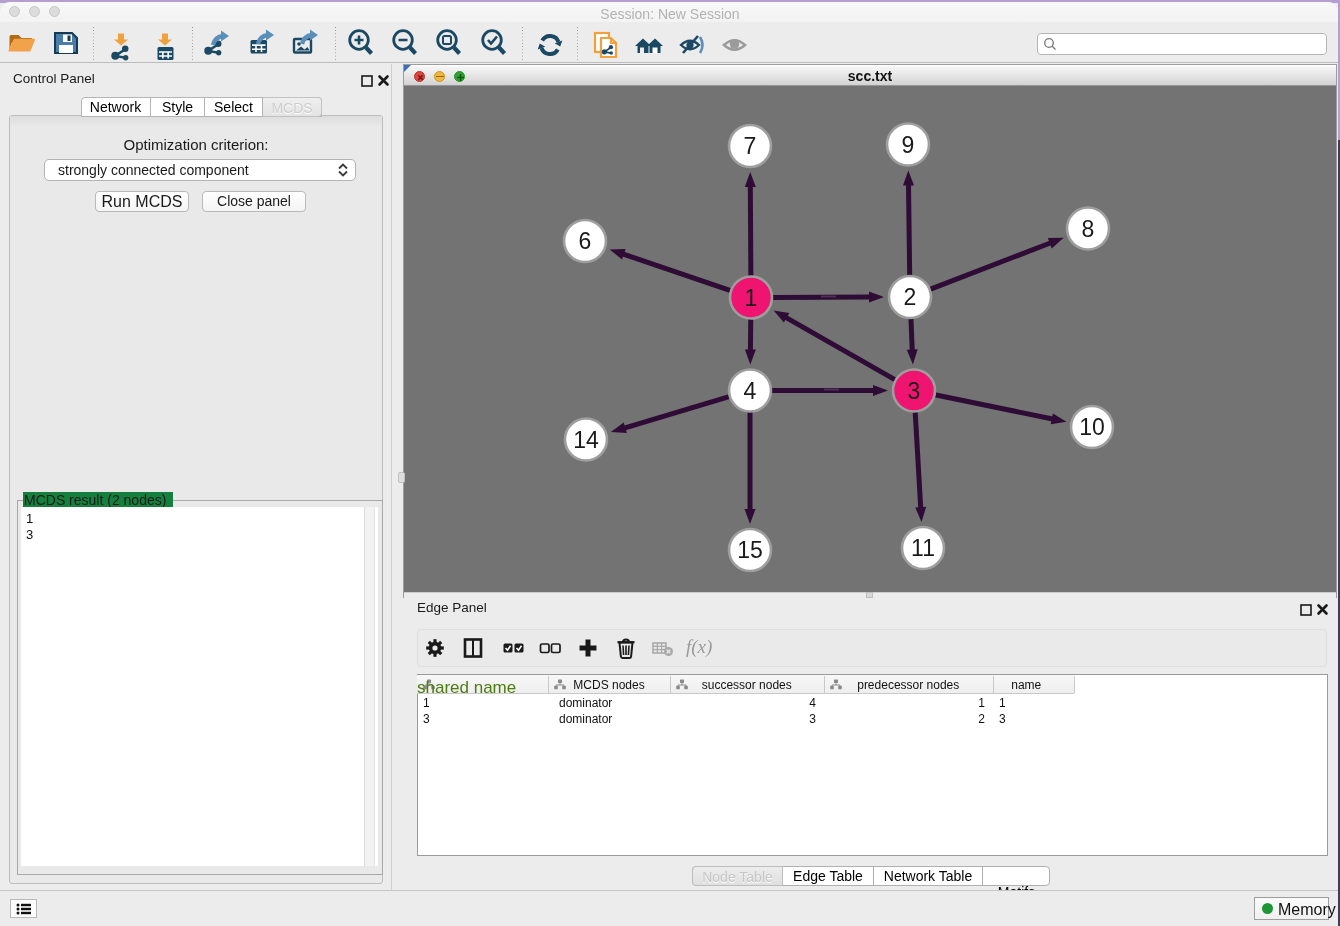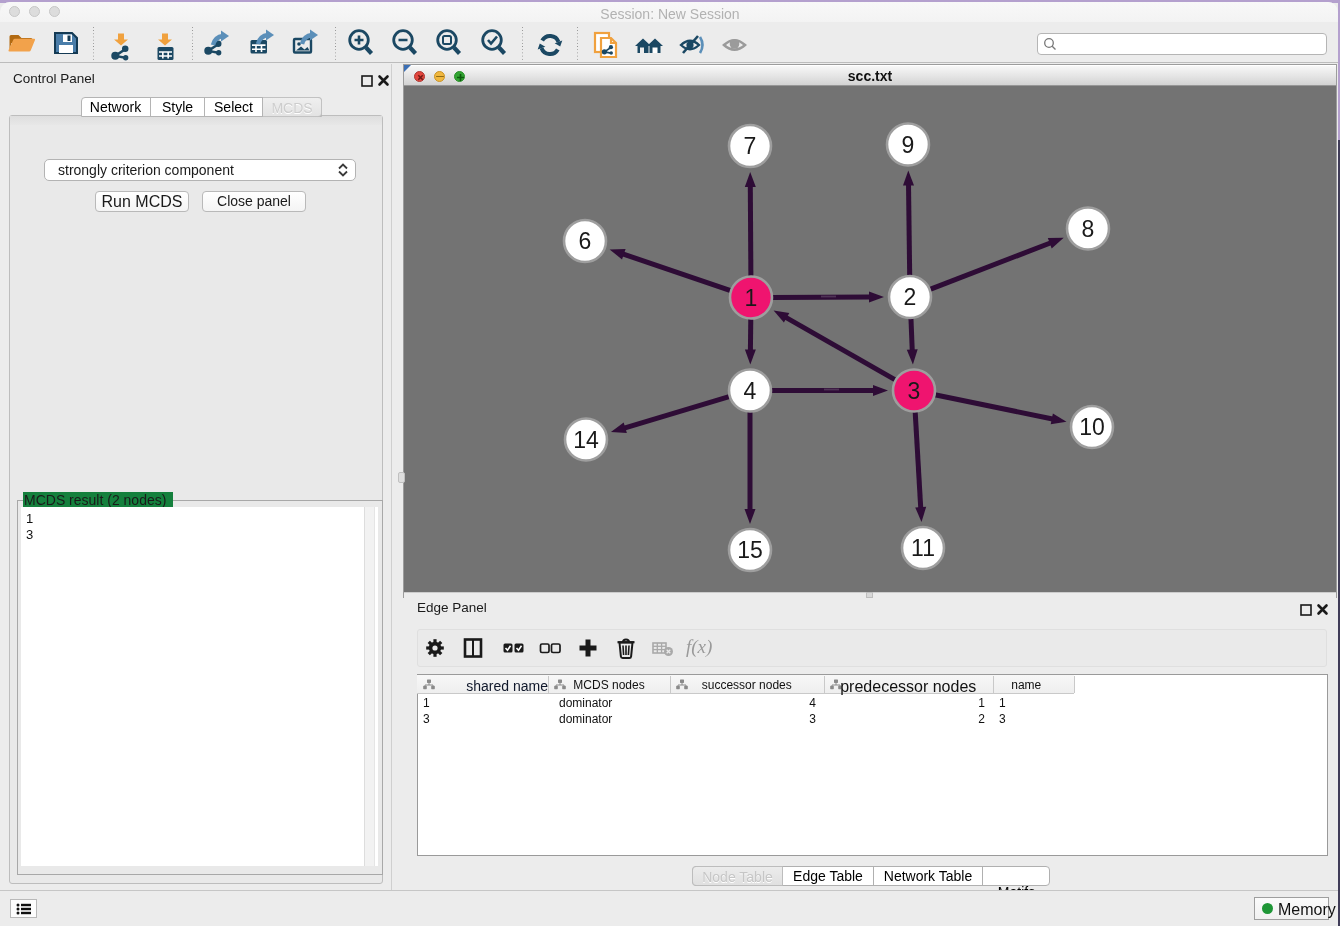--- a/index.html
+++ b/index.html
@@ -164,21 +164,22 @@
 
   <div class="abs" style="left:9px;top:51px;width:374px;height:769px;background:#e9e9e9;border:1px solid #bdbdbd;border-radius:3px;"></div>
   <div class="abs" style="left:10px;top:52px;width:372px;height:9px;background:linear-gradient(#dedede,#e7e7e7);"></div>
 
   <div class="abs" style="left:81px;top:33px;width:241px;height:20px;background:#fff;border:1px solid #b4b4b4;border-radius:4px 4px 0 0;"></div>
   <div class="abs" style="left:81px;top:33px;width:70px;height:20px;border-right:1px solid #b4b4b4;font-size:14px;color:#000;text-align:center;line-height:20px;">Network</div>
   <div class="abs" style="left:151px;top:33px;width:54px;height:20px;border-right:1px solid #b4b4b4;font-size:14px;color:#000;text-align:center;line-height:20px;">Style</div>
   <div class="abs" style="left:205px;top:33px;width:58px;height:20px;border-right:1px solid #b4b4b4;font-size:14px;color:#000;text-align:center;line-height:20px;">Select</div>
   <div class="abs" style="left:263px;top:33px;width:59px;height:20px;background:linear-gradient(#efefef,#e3e3e3);border:1px solid #c2c2c2;border-left:none;border-radius:0 4px 4px 0;font-size:14px;color:#cdcdcd;text-align:center;line-height:20px;text-shadow:0 1px 0 #fff;">MCDS</div>
 
-  <div class="abs" style="left:44px;top:95px;width:312px;height:22px;background:#fff;border:1px solid #b3b3b3;border-radius:5px;font-size:14px;color:#1a1a1a;line-height:20px;padding-left:13px;">strongly criterion component</div>
+  <div class="abs" style="left:0px;top:72px;width:392px;height:17px;font-size:15px;color:#1a1a1a;text-align:center;">Optimization criterion:</div>
+  <div class="abs" style="left:44px;top:95px;width:312px;height:22px;background:#fff;border:1px solid #b3b3b3;border-radius:5px;font-size:14px;color:#1a1a1a;line-height:20px;padding-left:13px;">strongly connected component</div>
   <svg class="abs" style="left:336px;top:99px" width="14" height="14">
       <path d="M3 5.5 L7 1.5 L11 5.5" fill="none" stroke="#3a3a3a" stroke-width="1.8"></path>
       <path d="M3 8.5 L7 12.5 L11 8.5" fill="none" stroke="#3a3a3a" stroke-width="1.8"></path>
     </svg>
 
   <div class="abs" style="left:95px;top:127px;width:94px;height:21px;background:linear-gradient(#ffffff,#f4f4f4);border:1px solid #b9b9b9;border-radius:4px;font-size:16px;color:#1a1a1a;text-align:center;line-height:19px;">Run MCDS</div>
   <div class="abs" style="left:202px;top:127px;width:104px;height:21px;background:linear-gradient(#ffffff,#f4f4f4);border:1px solid #b9b9b9;border-radius:4px;font-size:14px;color:#1a1a1a;text-align:center;line-height:19px;">Close panel</div>
 
   <div class="abs" style="left:17px;top:436px;width:366px;height:375px;border:1px solid #a8a8a8;"></div>
   <div class="abs" style="left:23px;top:428px;width:150px;height:15px;background:#15803d;font-size:14px;color:#1a1a1a;padding-left:1px;">MCDS result (2 nodes)</div>
@@ -334,21 +335,21 @@
   <div class="abs" style="left:14px;top:76px;width:911px;height:182px;background:#fff;border:1px solid #9a9a9a;"></div>
   <div class="abs" style="left:14px;top:77px;width:656.5px;height:19px;background:linear-gradient(#f7f7f7,#eeeeee);border-bottom:1px solid #c9c9c9;"></div>
     <svg class="abs" style="left:20px;top:81px" width="12" height="11" viewBox="0 0 12 11">
       <g fill="#8a8a8a">
         <rect x="4" y="0.5" width="4" height="3.4" rx="0.6"></rect>
         <rect x="0.2" y="6.8" width="3.6" height="3.4" rx="0.6"></rect>
         <rect x="8.2" y="6.8" width="3.6" height="3.4" rx="0.6"></rect>
       </g>
       <path d="M6 4 V6 M2 6.8 V6 H10 V6.8" fill="none" stroke="#8a8a8a" stroke-width="1"></path>
     </svg>
-    <div class="abs" style="left:14px;top:80px;width:131px;height:15px;font-size:14px;color:#0f172a;text-align:right;">shared name</div>
+    <div class="abs" style="left:14px;top:80px;width:131px;height:15px;font-size:17px;color:#4d7c0f;text-align:left;">shared name</div>
     <div class="abs" style="left:145px;top:78px;width:1px;height:17px;background:#c9c9c9;"></div>
     <svg class="abs" style="left:151px;top:81px" width="12" height="11" viewBox="0 0 12 11">
       <g fill="#8a8a8a">
         <rect x="4" y="0.5" width="4" height="3.4" rx="0.6"></rect>
         <rect x="0.2" y="6.8" width="3.6" height="3.4" rx="0.6"></rect>
         <rect x="8.2" y="6.8" width="3.6" height="3.4" rx="0.6"></rect>
       </g>
       <path d="M6 4 V6 M2 6.8 V6 H10 V6.8" fill="none" stroke="#8a8a8a" stroke-width="1"></path>
     </svg>
     <div class="abs" style="left:145px;top:80px;width:122px;height:15px;font-size:12px;color:#111;text-align:center;">MCDS nodes</div>
@@ -364,21 +365,21 @@
     <div class="abs" style="left:267px;top:80px;width:153.5px;height:15px;font-size:12px;color:#111;text-align:center;">successor nodes</div>
     <div class="abs" style="left:420.5px;top:78px;width:1px;height:17px;background:#c9c9c9;"></div>
     <svg class="abs" style="left:426.5px;top:81px" width="12" height="11" viewBox="0 0 12 11">
       <g fill="#8a8a8a">
         <rect x="4" y="0.5" width="4" height="3.4" rx="0.6"></rect>
         <rect x="0.2" y="6.8" width="3.6" height="3.4" rx="0.6"></rect>
         <rect x="8.2" y="6.8" width="3.6" height="3.4" rx="0.6"></rect>
       </g>
       <path d="M6 4 V6 M2 6.8 V6 H10 V6.8" fill="none" stroke="#8a8a8a" stroke-width="1"></path>
     </svg>
-    <div class="abs" style="left:420.5px;top:80px;width:169.5px;height:15px;font-size:16px;color:#111;text-align:center;">predecessor nodes</div>
+    <div class="abs" style="left:420.5px;top:80px;width:169.5px;height:15px;font-size:12px;color:#111;text-align:center;">predecessor nodes</div>
     <div class="abs" style="left:590px;top:78px;width:1px;height:17px;background:#c9c9c9;"></div>
     <div class="abs" style="left:583px;top:80px;width:80.5px;height:15px;font-size:12px;color:#111;text-align:center;">name</div>
     <div class="abs" style="left:670.5px;top:78px;width:1px;height:17px;background:#c9c9c9;"></div>
   <div class="abs" style="left:20px;top:98px;font-size:12px;color:#111;">1</div>
     <div class="abs" style="left:156px;top:98px;font-size:12px;color:#111;">dominator</div>
     <div class="abs" style="left:267px;top:98px;width:146px;font-size:12px;color:#111;text-align:right;">4</div>
     <div class="abs" style="left:420px;top:98px;width:162px;font-size:12px;color:#111;text-align:right;">1</div>
     <div class="abs" style="left:596px;top:98px;font-size:12px;color:#111;">1</div>
     <div class="abs" style="left:20px;top:114px;font-size:12px;color:#111;">3</div>
     <div class="abs" style="left:156px;top:114px;font-size:12px;color:#111;">dominator</div>

